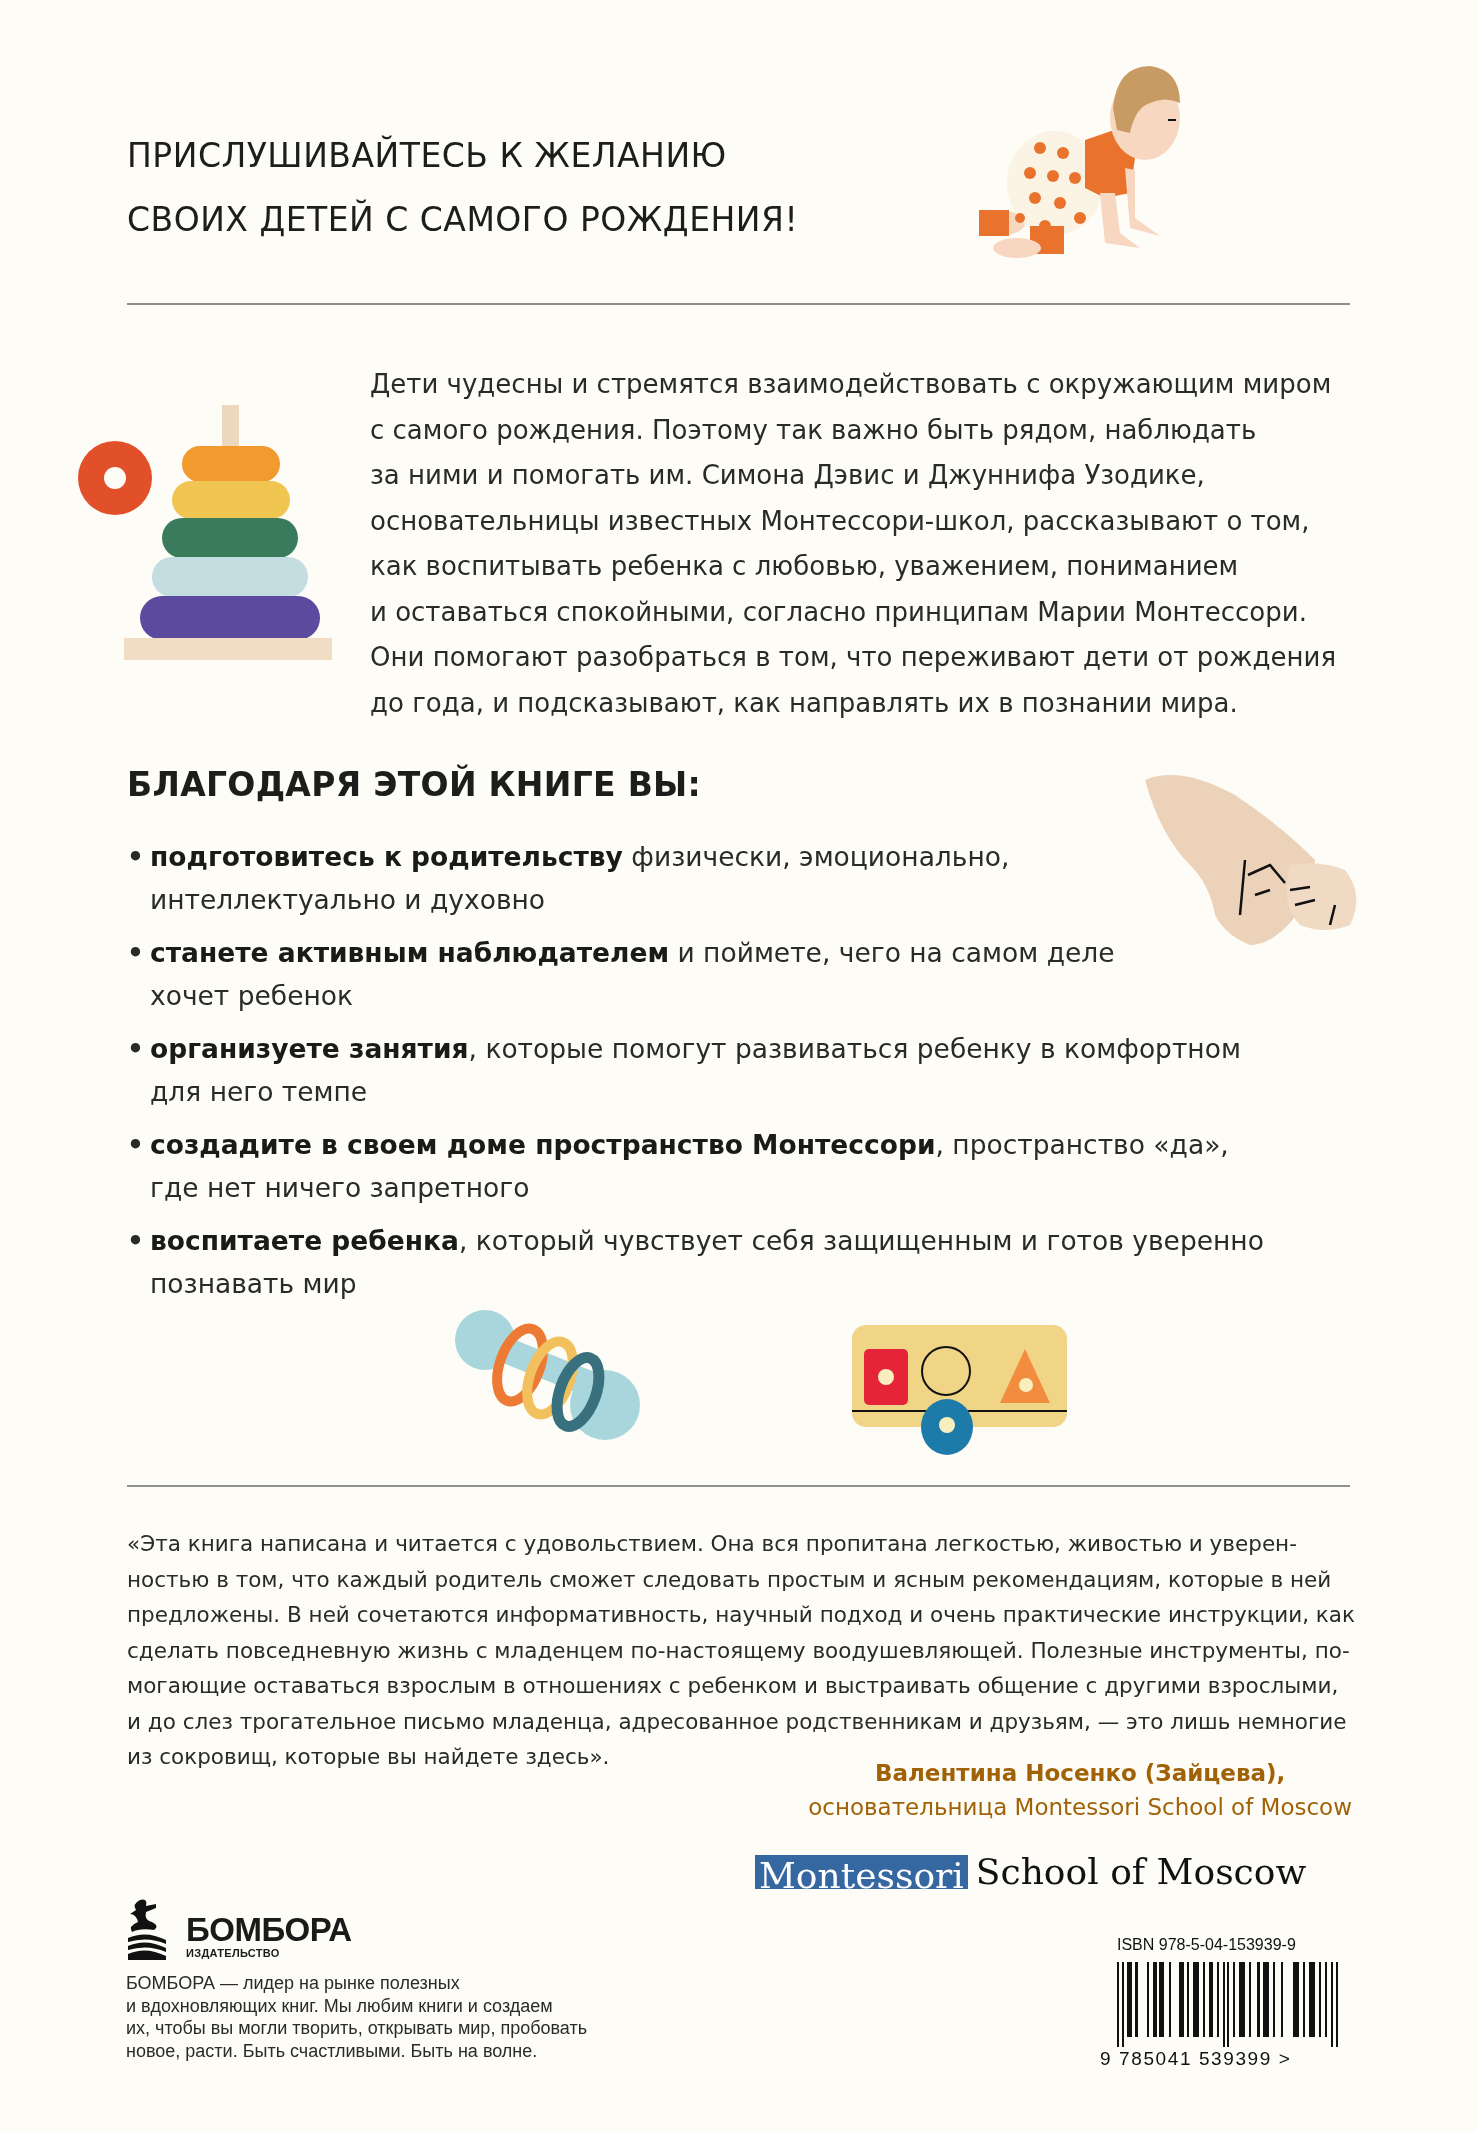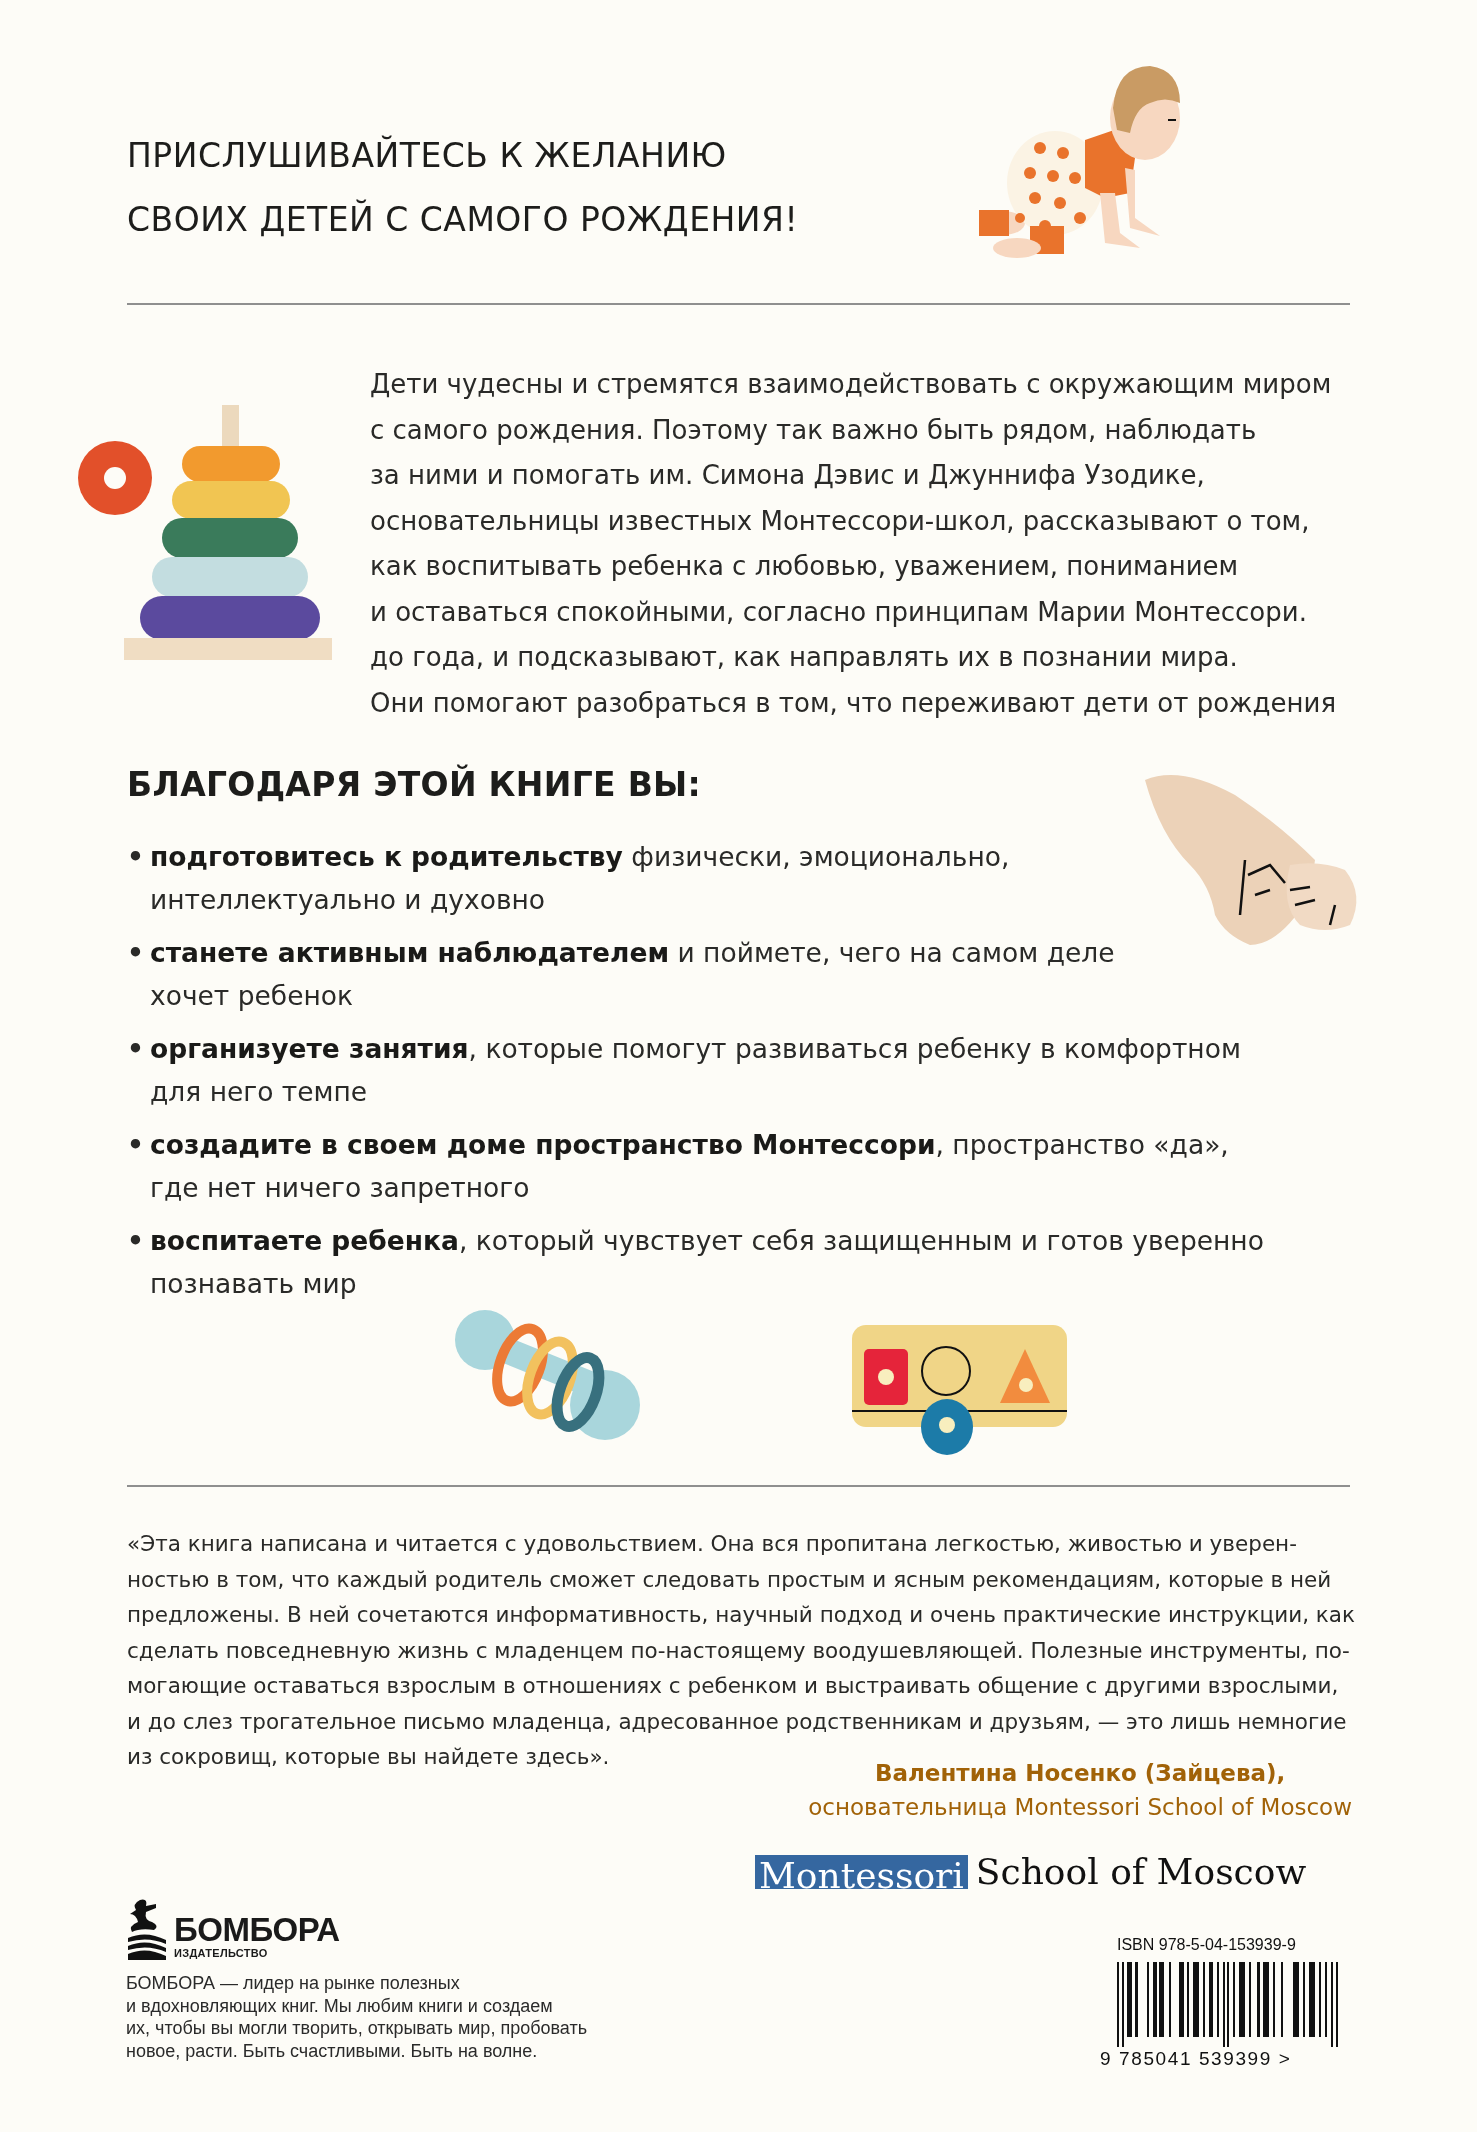--- a/index.html
+++ b/index.html
@@ -29,21 +29,21 @@
   .benefits li span.line { display: block; white-space: nowrap; }
   .quote {
     left: 127px; top: 1526px; width: 1230px; font-size: 21.5px; line-height: 35.5px; color: #2a2a28; margin: 0;
   }
   .quote span { display: block; white-space: nowrap; }
   .attrib { right: 125px; top: 1756px; text-align: center; font-size: 23px; line-height: 34px; color: #a16207; }
   .attrib .name { font-weight: bold; }
   .mschool { left: 755px; top: 1851px; height: 42px; display: flex; align-items: center; font-family: "DejaVu Serif", serif; font-size: 36px; }
   .mschool .m-box { background: #3567a0; color: #fff; padding: 0 4px; height: 34px; line-height: 42px; }
   .mschool .m-rest { color: #111; padding-left: 8px; line-height: 42px; }
-  .publisher-logo { left: 126px; top: 1898px; display: flex; align-items: flex-end; gap: 6px; }
+  .publisher-logo { left: 126px; top: 1898px; display: flex; align-items: flex-end; gap: 18px; }
   .publisher-logo .wordmark { display: flex; flex-direction: column; }
   .publisher-logo .pname { font-family: "Liberation Sans", sans-serif; font-weight: bold; font-size: 33px; line-height: 32px; letter-spacing: -0.5px; color: #1a1a1a; }
   .publisher-logo .psub { font-family: "Liberation Sans", sans-serif; font-weight: bold; font-size: 11px; line-height: 14px; color: #1a1a1a; letter-spacing: 0.3px; }
   .pubtext { left: 126px; top: 1972px; font-family: "Liberation Sans", sans-serif; font-size: 18px; line-height: 22.5px; color: #2a2a2a; margin: 0; }
   .pubtext span { display: block; white-space: nowrap; }
   .isbn { left: 1117px; top: 1936px; font-family: "Liberation Sans", sans-serif; font-size: 16px; color: #111; }
   .barcode { left: 1117px; top: 1962px; width: 222px; height: 85px; }
   .barcode-digits { left: 1100px; top: 2048px; font-family: "Liberation Sans", sans-serif; font-size: 19px; letter-spacing: 1.6px; color: #111; white-space: nowrap; }
 </style>
 </head>
@@ -94,22 +94,22 @@
   <rect x="52" y="238" width="208" height="22" fill="#f0ddc3"></rect>
 </svg>
 
 <p class="abs intro">
   <span>Дети чудесны и стремятся взаимодействовать с окружающим миром</span>
   <span>с самого рождения. Поэтому так важно быть рядом, наблюдать</span>
   <span>за ними и помогать им. Симона Дэвис и Джуннифа Узодике,</span>
   <span>основательницы известных Монтессори-школ, рассказывают о том,</span>
   <span>как воспитывать ребенка с любовью, уважением, пониманием</span>
   <span>и оставаться спокойными, согласно принципам Марии Монтессори.</span>
+  <span>Они помогают разобраться в том, что переживают дети от рождения</span>
   <span>до года, и подсказывают, как направлять их в познании мира.</span>
-  <span>Они помогают разобраться в том, что переживают дети от рождения</span>
 </p>
 
 <h2 class="abs benefits-title">БЛАГОДАРЯ ЭТОЙ КНИГЕ ВЫ:</h2>
 
 <svg class="abs" style="left:1140px;top:765px" width="225" height="185" viewBox="0 0 225 185">
   <path d="M5 15 Q40 0 95 30 Q140 60 175 95 L170 130 Q140 180 110 180 Q85 170 75 150 Q70 120 50 100 Q20 70 5 15 Z" fill="#ecd2b8"></path>
   <path d="M150 100 Q180 95 205 105 Q225 130 210 160 Q185 170 160 160 Q140 140 150 100 Z" fill="#f1dac4"></path>
   <path d="M105 95 L100 150 M108 110 L130 100 L145 118 M115 130 L130 125 M150 125 L170 122 M155 140 L175 135 M195 140 L190 160" stroke="#111" stroke-width="2.5" fill="none"></path>
 </svg>
 

